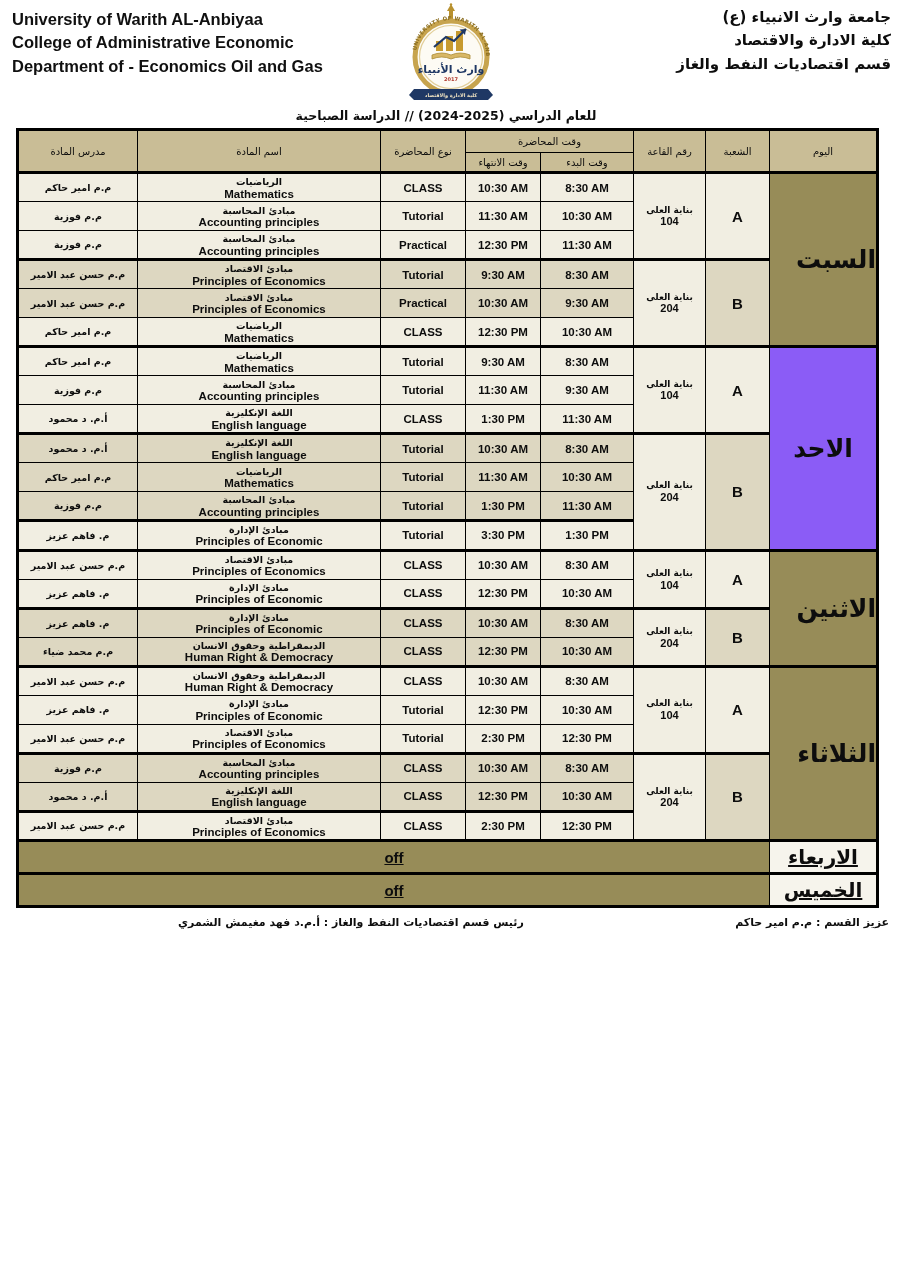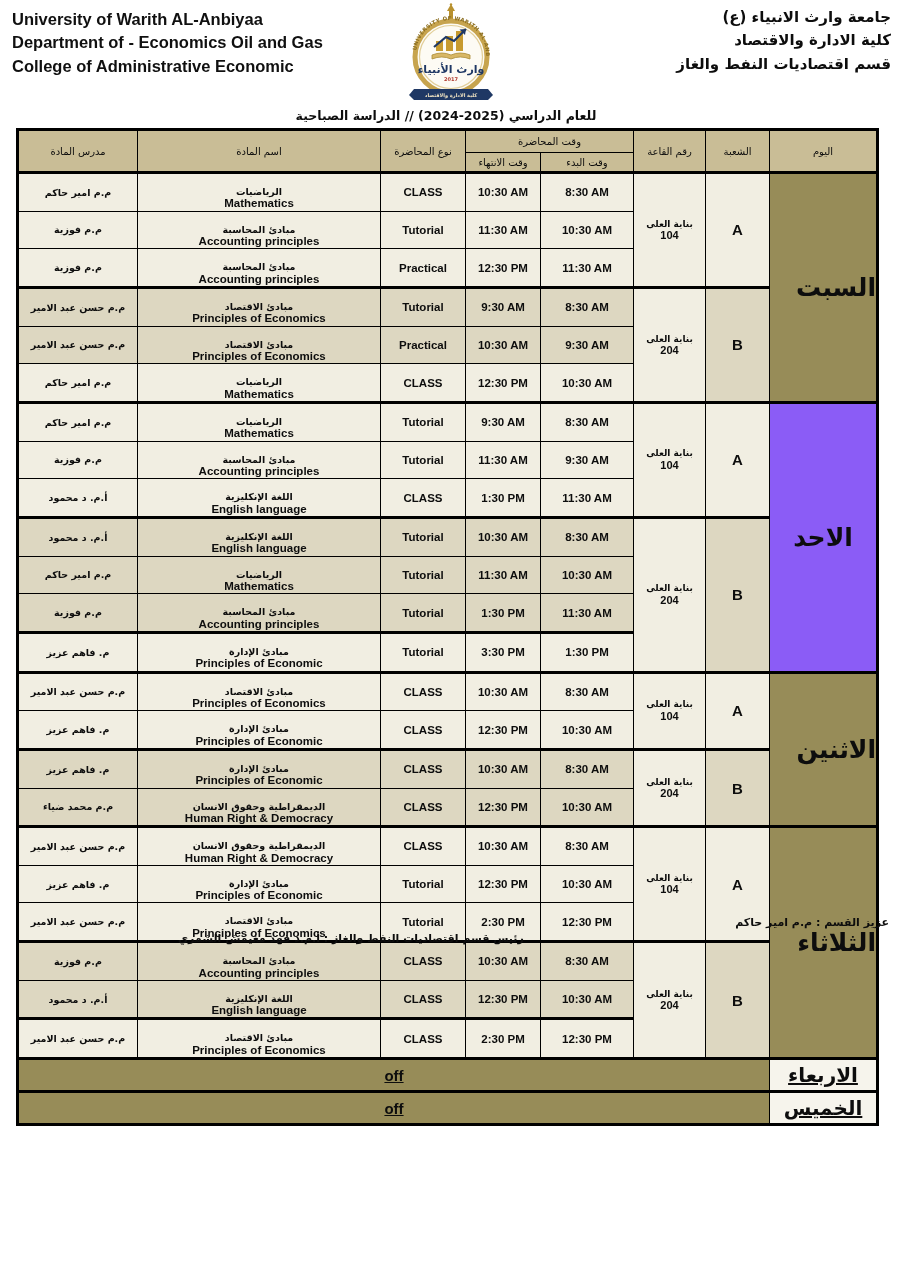--- a/index.html
+++ b/index.html
@@ -27,51 +27,51 @@
                   border:3px solid var(--border);}
   .timetable th,.timetable td{border:1.5px solid var(--border);padding:0;text-align:center;vertical-align:middle;overflow:hidden;}
   thead th{background:var(--header-bg);direction:rtl;font-size:10px;font-weight:400;}
   thead tr.h1{height:23px;} thead tr.h2{height:20px;}
   thead{border-bottom:3px solid var(--border);}
   tbody tr.course{height:29px;}
   tr.thick td{border-top:3px solid var(--border);}
   tr.light td.c{background:var(--row-light);}
   tr.dark td.c{background:var(--row-dark);}
   td.t{font-size:9.5px;font-weight:700;direction:rtl;}
-  .subject-ar{display:block;font-size:9.5px;font-weight:700;direction:rtl;line-height:1.1;padding-top:13px;}
+  .subject-ar{display:block;font-size:9.5px;font-weight:700;direction:rtl;line-height:1.1;padding-top:3px;}
   .subject-en{display:block;font-family:"Liberation Sans",sans-serif;font-size:11.5px;font-weight:700;line-height:1.15;}
   td.type,td.time{font-family:"Liberation Sans",sans-serif;font-size:11.5px;font-weight:700;}
   td.room{background:var(--row-light);}
   .room-b{display:block;font-size:9px;font-weight:700;direction:rtl;line-height:1.2;}
   .room-n{display:block;font-family:"Liberation Sans",sans-serif;font-size:11px;font-weight:700;line-height:1.1;}
   td.sec{font-family:"Liberation Sans",sans-serif;font-size:15px;font-weight:700;}
   td.secA{background:var(--row-light);}
   td.secB{background:var(--row-dark);}
   td.day{font-size:25px;font-weight:700;direction:rtl;}
   td.day-olive{background:var(--olive);padding-left:32px;}
   td.day-cream{background:#8b5cf6;}
   tr.offrow{height:33px;text-decoration:underline;}
   td.off-band{background:var(--olive);font-family:"Liberation Sans",sans-serif;font-size:15px;font-weight:700;}
   td.off-name{background:var(--off-name-bg);font-size:20px;font-weight:700;direction:rtl;margin-top:8px;}
 
   
   .footer{position:absolute;top:916px;left:0;width:905px;font-size:11px;font-weight:700;direction:rtl;}
   .footer .f-right{position:absolute;right:16px;}
-  .footer .f-left{position:absolute;left:178px;margin-top:16px;}
+  .footer .f-left{position:absolute;left:178px;}
 </style>
 </head>
 <body>
 
 <div class="page">
 
   <div class="top-header">
     <div class="hdr-en">
       <div>University of Warith AL-Anbiyaa</div>
+      <div>College of Administrative Economic</div>
       <div>Department of - Economics Oil and Gas</div>
-      <div>College of Administrative Economic</div>
     </div>
 
     <svg class="logo" viewBox="0 0 114 102" xmlns="http://www.w3.org/2000/svg">
       <defs>
         <path id="ringPath" d="M 22 52 A 35 35 0 0 1 92 52"></path>
       </defs>
 
       <rect x="55" y="7" width="4" height="14" fill="#b8912f"></rect>
       <polygon points="53,8 61,8 57,1" fill="#b8912f"></polygon>
       <circle cx="57" cy="1.5" r="1.2" fill="#b8912f"></circle>

